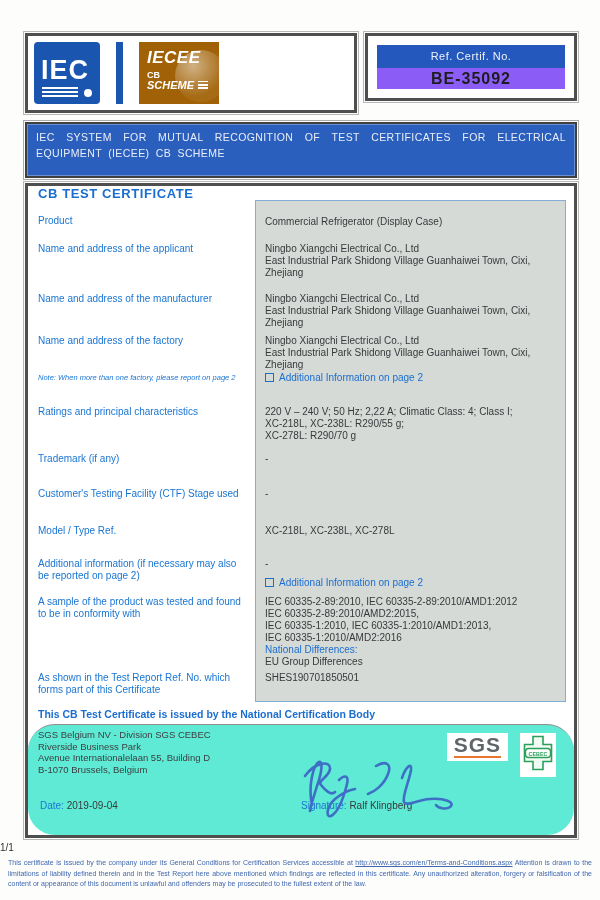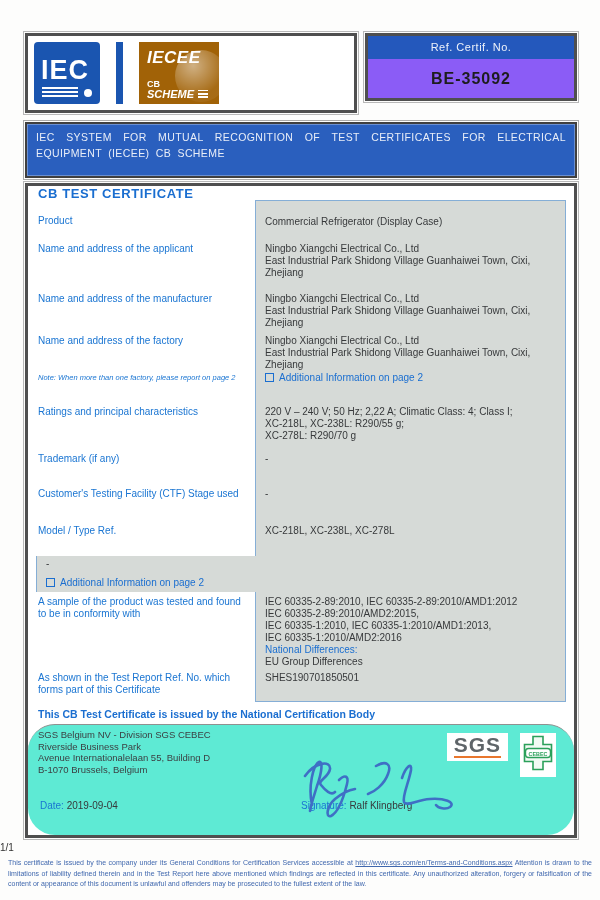--- a/index.html
+++ b/index.html
@@ -14,24 +14,24 @@
   .logo-box { width:332px; height:80px; display:flex; align-items:center; gap:16px; padding:5px 6px; }
   .iec-sq { width:66px; height:62px; background:#1a55b0; border-radius:4px; color:#fff; display:flex; flex-direction:column; justify-content:flex-end; position:relative; }
   .iec-txt { font-size:27px; font-weight:bold; letter-spacing:1px; padding:2px 6px 0 7px; line-height:1; }
   .iec-bottom { display:flex; align-items:flex-end; padding:3px 8px 7px 8px; }
   .iec-lines { width:36px; height:10px; background:repeating-linear-gradient(to bottom,#fff 0 1.8px,transparent 1.8px 4px); }
   .iec-dot { width:8px; height:8px; border-radius:50%; background:#fff; margin-left:6px; }
   .logo-bar { width:7px; height:62px; background:#1a55b0; }
   .iecee-sq { width:80px; height:62px; background:#a16207; color:#fff; position:relative; overflow:hidden; padding:7px 0 12px 8px; }
   .iecee-globe { position:absolute; right:-8px; top:8px; width:52px; height:52px; border-radius:50%; background:radial-gradient(circle at 35% 30%, rgba(255,255,255,.5), rgba(255,255,255,.06) 62%); }
   .iecee-big { font-style:italic; font-weight:bold; font-size:17px; letter-spacing:.5px; line-height:1.05; position:relative; }
-  .iecee-cb { font-weight:bold; font-size:9px; margin-top:12px; position:relative; }
+  .iecee-cb { font-weight:bold; font-size:9px; margin-top:3px; position:relative; }
   .iecee-scheme { font-style:italic; font-weight:bold; font-size:11px; line-height:1; position:relative; display:flex; align-items:center; gap:4px; }
   .iecee-dashes { display:inline-block; width:10px; height:8px; background:repeating-linear-gradient(to bottom,#fff 0 1.4px,transparent 1.4px 3.2px); }
-  .ref-box { width:212px; height:68px; padding:0; display:flex; flex-direction:column; }
+  .ref-box { width:212px; height:68px; padding:9px; display:flex; flex-direction:column; }
   .ref-head { background:#2458bc; color:#eef2fa; text-align:center; font-size:11px; padding:5px 0 6px; letter-spacing:.5px; }
   .ref-val { flex:1; background:#8b5cf6; display:flex; align-items:center; justify-content:center; font-weight:bold; font-size:16px; color:#1d1d1d; letter-spacing:1px; }
 
   
   .banner { position:absolute; left:25px; top:122px; width:552px; height:56px; background:#2a5fbe; border:2px solid #3f3f3f; outline:1px solid #aaa; outline-offset:1px; box-shadow:inset 0 0 0 1px rgba(255,255,255,.3); color:#e9eef8; font-size:10.5px; letter-spacing:.4px; word-spacing:3px; line-height:1.5; padding:6px 9px; text-align:justify; }
 
   
   .main-frame { position:absolute; left:25px; top:183px; width:552px; height:655px; padding:1px 8px 0 8px; display:flex; flex-direction:column; }
   .cert-title { color:#1a6ed0; font-weight:bold; font-size:13px; line-height:13px; letter-spacing:.6px; padding-left:2px; }
 
@@ -187,20 +187,23 @@
       <div class="row r8 p7">
         <div class="lbl">
             <div>Model / Type Ref.</div>
           </div>
         <div class="val">
           <div>XC-218L, XC-238L, XC-278L</div>
         </div>
       </div>
 
       <div class="row r9 p2">
+        <div class="lbl">
+            <div>Additional information (if necessary may also be reported on page 2)</div>
+          </div>
         <div class="val">
           <div>-</div>
           <div class="cbline gap">
             <span class="cb"></span><span>Additional Information on page 2</span>
           </div>
         </div>
       </div>
 
       <div class="row r10 p4">
         <div class="lbl">

